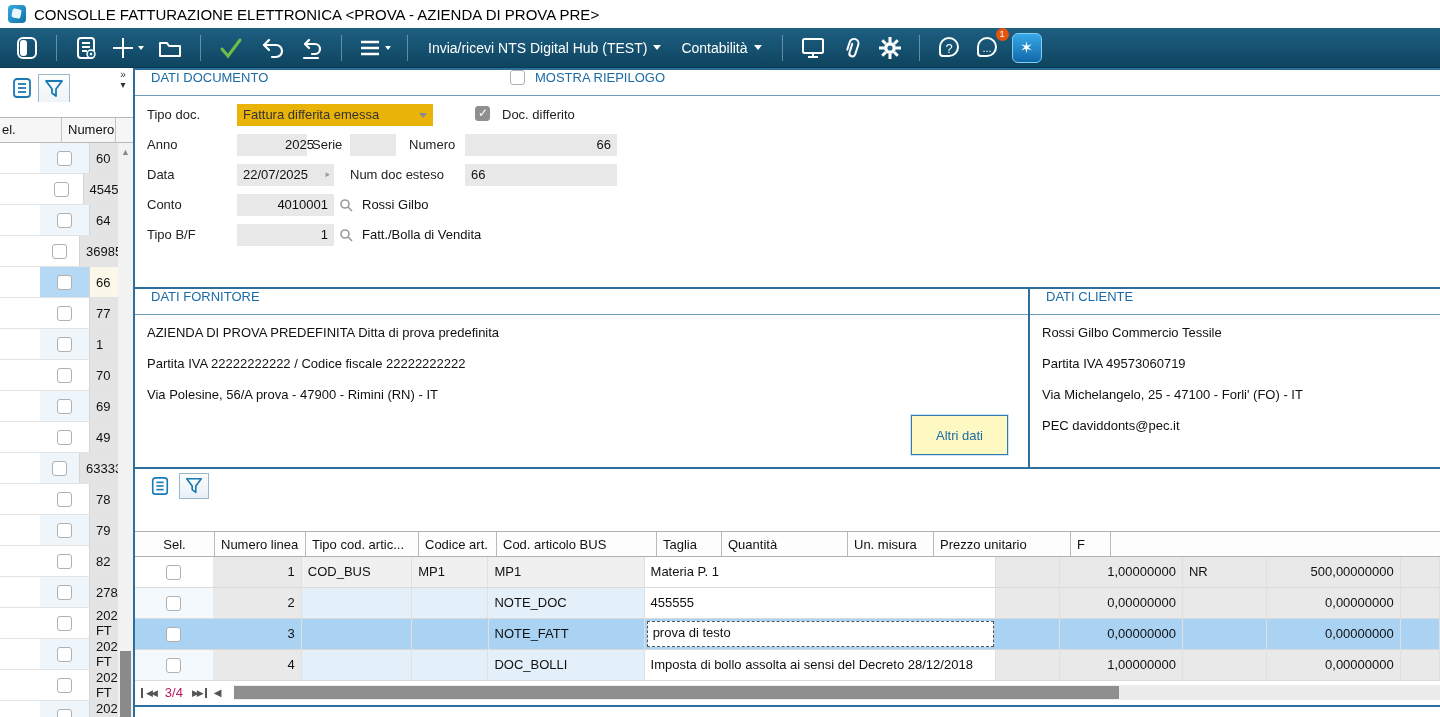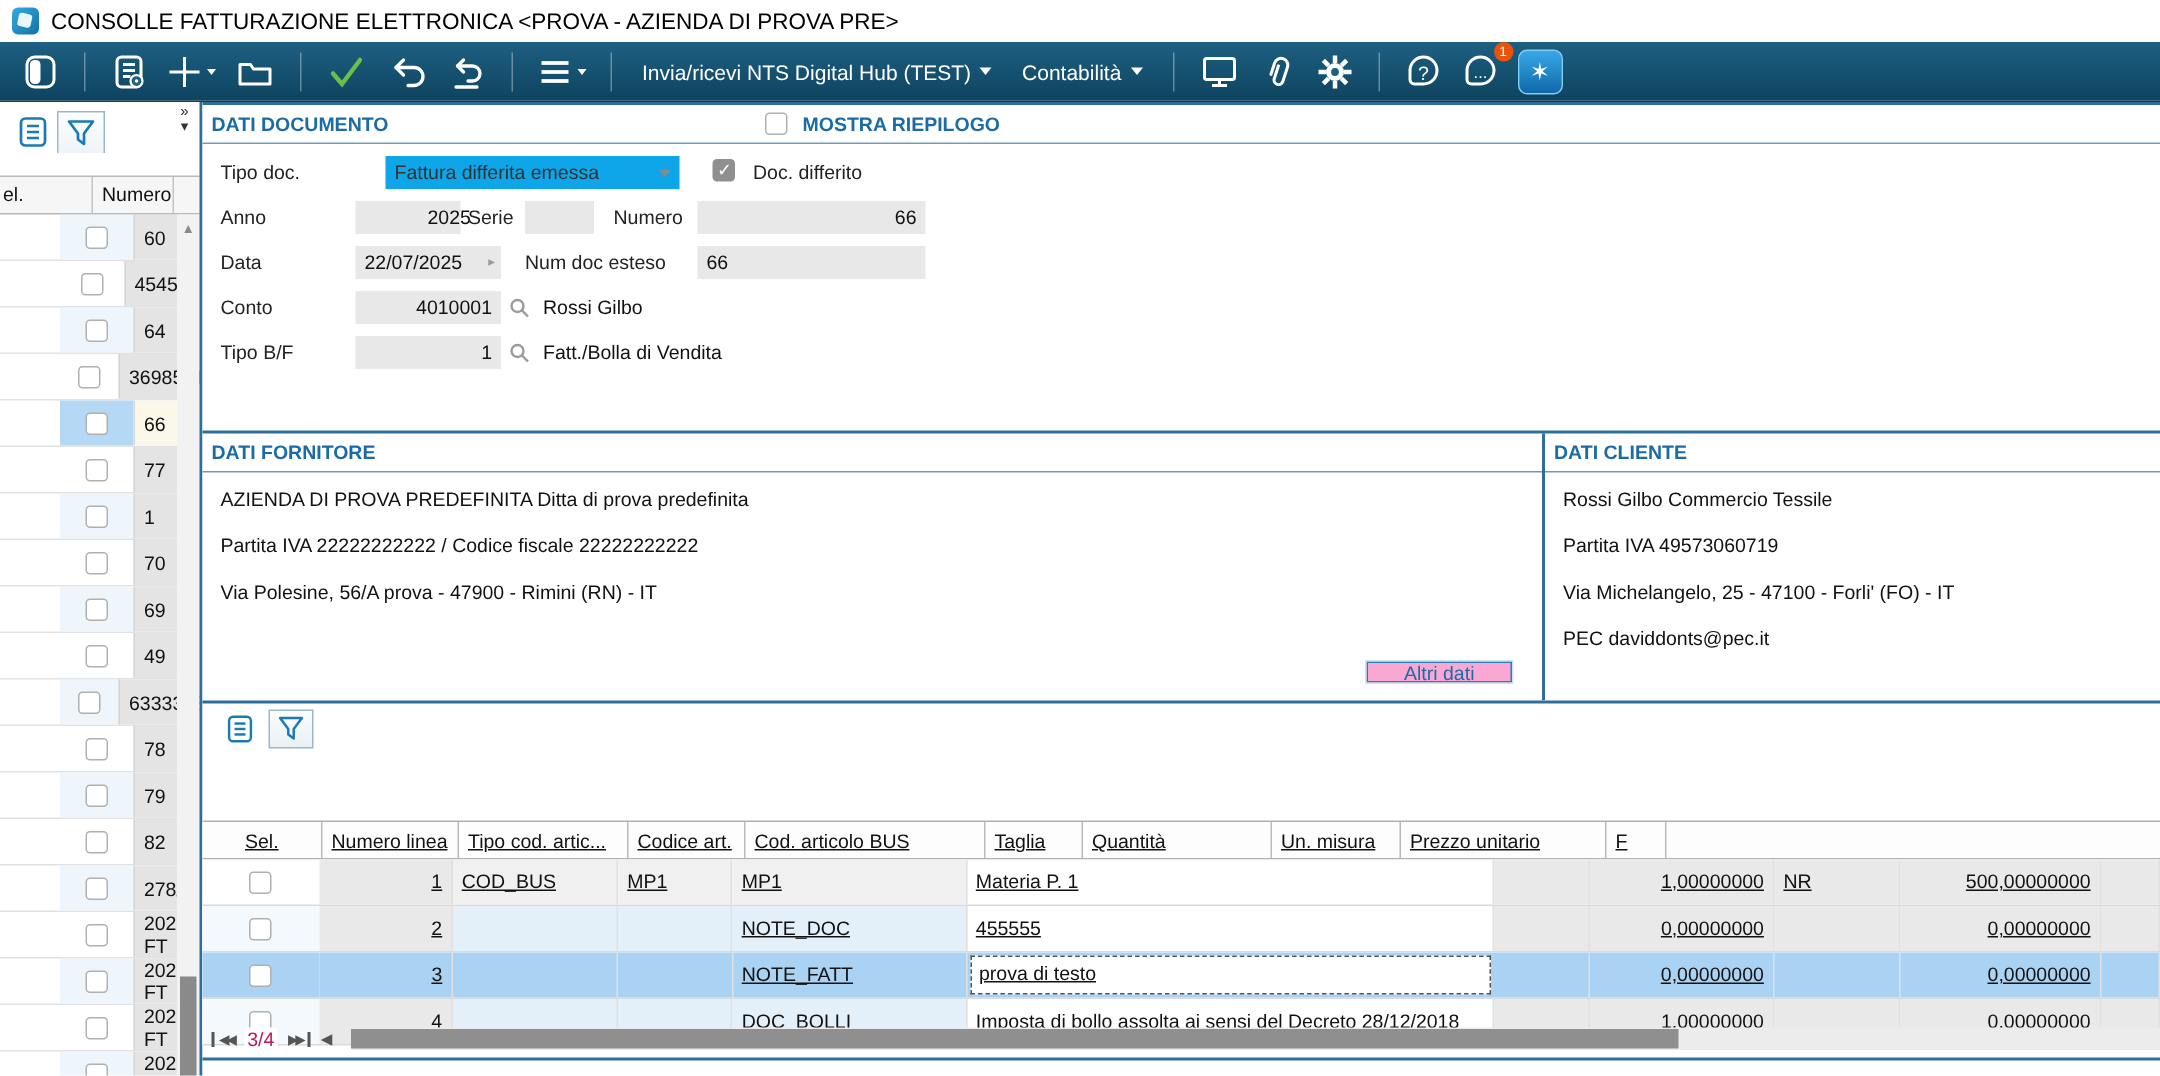--- a/index.html
+++ b/index.html
@@ -63,58 +63,58 @@
   .lp-row.sel .lp-cb-cell{ background:#b5d8f4; }
   .lp-row.sel .lp-num-cell{ background:#fbf8ea; }
   .lp-scroll{ position:absolute; top:26px; right:0; width:15px; bottom:0; background:#f2f2f2; }
   .lp-scroll .up{ color:#8a8a8a; font-size:9px; text-align:center; padding-top:4px; }
   .lp-thumb{ position:absolute; left:2px; right:2px; bottom:0; height:66px; background:#8a8a8a; }
 
   .vline{ position:absolute; left:133px; top:0; bottom:0; width:2px; background:var(--border); }
 
   
   .main{ position:absolute; left:135px; top:0; right:0; bottom:0; }
-  .sec-hdr{ height:26px; display:flex; align-items:center; border-bottom:1px solid #6b9dbd;
-    color:var(--hdrblue); padding-left:6px; position:relative; white-space:nowrap;font-weight:bold; }
+  .sec-hdr{ height:26px; display:flex; border-bottom:1px solid #6b9dbd;
+    color:var(--hdrblue); padding-left:16px; position:relative; white-space:nowrap; }
   .sec{ border-top:2px solid var(--border); position:relative; background:#fff; }
 
   
   .cb{ width:15px; height:15px; border:1px solid #b0b0b0; border-radius:3px; background:#fff; display:inline-block; flex:none; }
   .cb.checked{ background:#8f8f8f; border-color:#8f8f8f; position:relative; }
   .cb.checked::after{ content:"\2713"; position:absolute; left:2px; top:-1px; color:#fff; font-size:12px; }
 
   
   .frm-row{ position:relative; height:22px; margin:8px 0 0 12px; }
   .frm-row .lbl{ position:absolute; left:0; top:3px; color:#222; }
   .field{ position:absolute; top:0; height:22px; background:var(--fieldgray); padding:3px 6px; }
   .field.r{ text-align:right; }
-  .selectbox{ position:absolute; top:0; height:22px; background:#0ea5e9; color:#333;
-    padding:3px 32px 3px 6px;margin-left:20px; }
+  .selectbox{ position:absolute; top:0; height:22px; background:#eab308; color:#333;
+    padding:3px 32px 3px 6px; }
   .selectbox .dd{ position:absolute; right:6px; top:9px; border-left:4px solid transparent;
     border-right:4px solid transparent; border-top:5px solid #8a8a8a; }
   .gray{ color:#8a8a8a; }
   .mag{ position:absolute; top:4px; }
   .descr-inline{ position:absolute; top:3px; }
 
   
   .parties{ display:flex; height:180px; }
   .party-lines{ padding:10px 12px 0 12px; }
   .party-lines div{ margin-bottom:16px; }
-  .altri-btn{ position:absolute; right:20px; bottom:12px; width:97px; height:14px;
-    border:1px solid #2f7cb5; outline:1px solid #cfe4f2; background:#f9a8d4; color:var(--hdrblue);
+  .altri-btn{ position:absolute; right:20px; bottom:12px; width:97px; height:40px;
+    border:1px solid #2f7cb5; outline:1px solid #cfe4f2; background:#fef9c3; color:var(--hdrblue);
     display:flex; align-items:center; justify-content:center; }
 
   
   .corpo-hdr-item{ position:absolute; top:5px; display:flex; align-items:center; gap:6px; color:var(--hdrblue); }
   .clip1{ width:127px; overflow:hidden; white-space:nowrap; display:inline-block; }
   .corpo-tools{ height:34px; display:flex; align-items:center; gap:4px; padding-left:10px; }
   .ctool{ width:30px; height:26px; display:flex; align-items:center; justify-content:center; }
   .ctool.sel{ border:1px solid #9ab8cc; background:linear-gradient(180deg,#fdfdfd,#e8f0f6); }
 
-  .btable{ position:absolute; left:0; top:78px; right:0;text-decoration:underline; }
+  .btable{ position:absolute; left:0; top:62px; right:0; }
   .bt-head{ display:flex; height:26px; border-top:1px solid #b0b0b0; border-bottom:1px solid #b0b0b0; background:#fdfdfd; }
   .bt-head .hc{ padding:5px 6px; border-right:1px solid #b9b9b9; overflow:hidden; white-space:nowrap; }
   .bt-row{ display:flex; height:31px; border-bottom:1px solid #dadada; background:#fff; }
   .c{ padding:7px 6px; border-right:1px solid #e0e0e0; overflow:hidden; white-space:nowrap; }
   .c.num{ text-align:right; }
   .w-sel{ width:80px; display:flex; align-items:center; justify-content:center; }
   .w-linea{ width:91px; } .w-tipo{ width:113px; } .w-cod{ width:78px; } .w-bus{ width:160px; }
   .w-descr{ width:361px; } .w-taglia{ width:65px; } .w-qta{ width:126px; } .w-um{ width:86px; }
   .w-prezzo{ width:137px; } .w-extra{ width:40px; }
   .bt-row .w-linea, .bt-row .w-taglia, .bt-row .w-qta, .bt-row .w-um, .bt-row .w-prezzo, .bt-row .w-extra{ background:var(--cellgray); }

